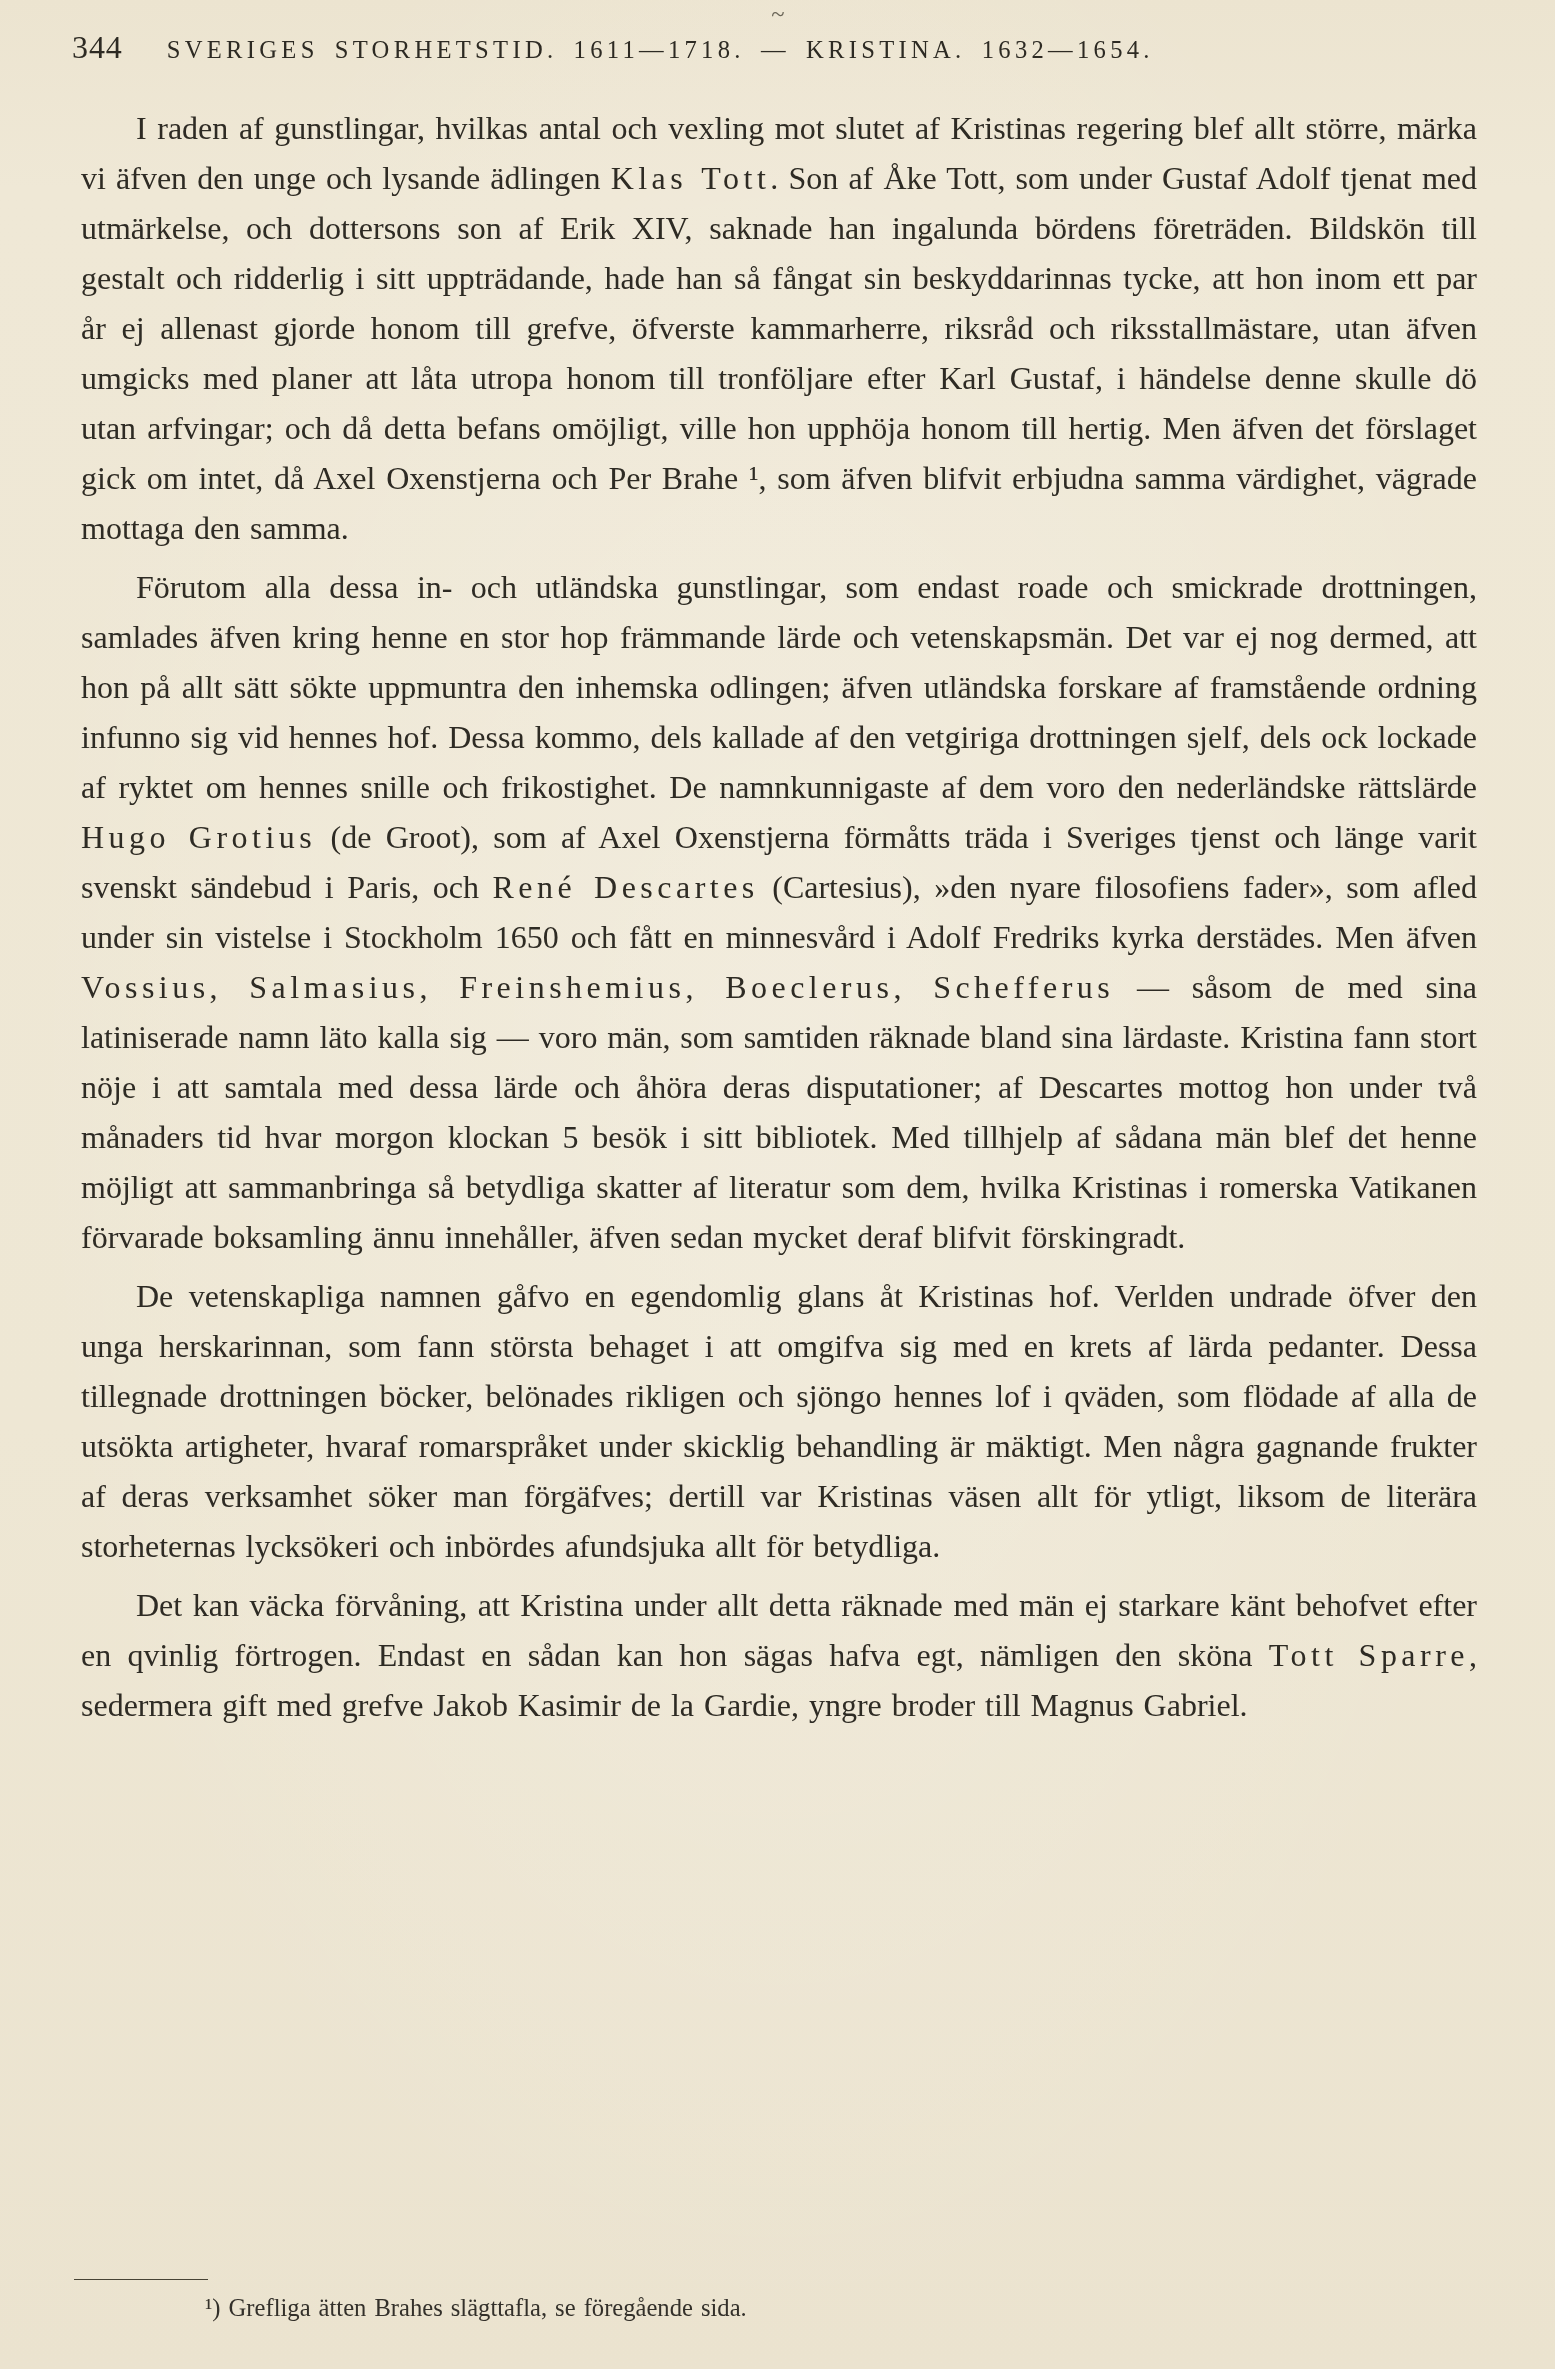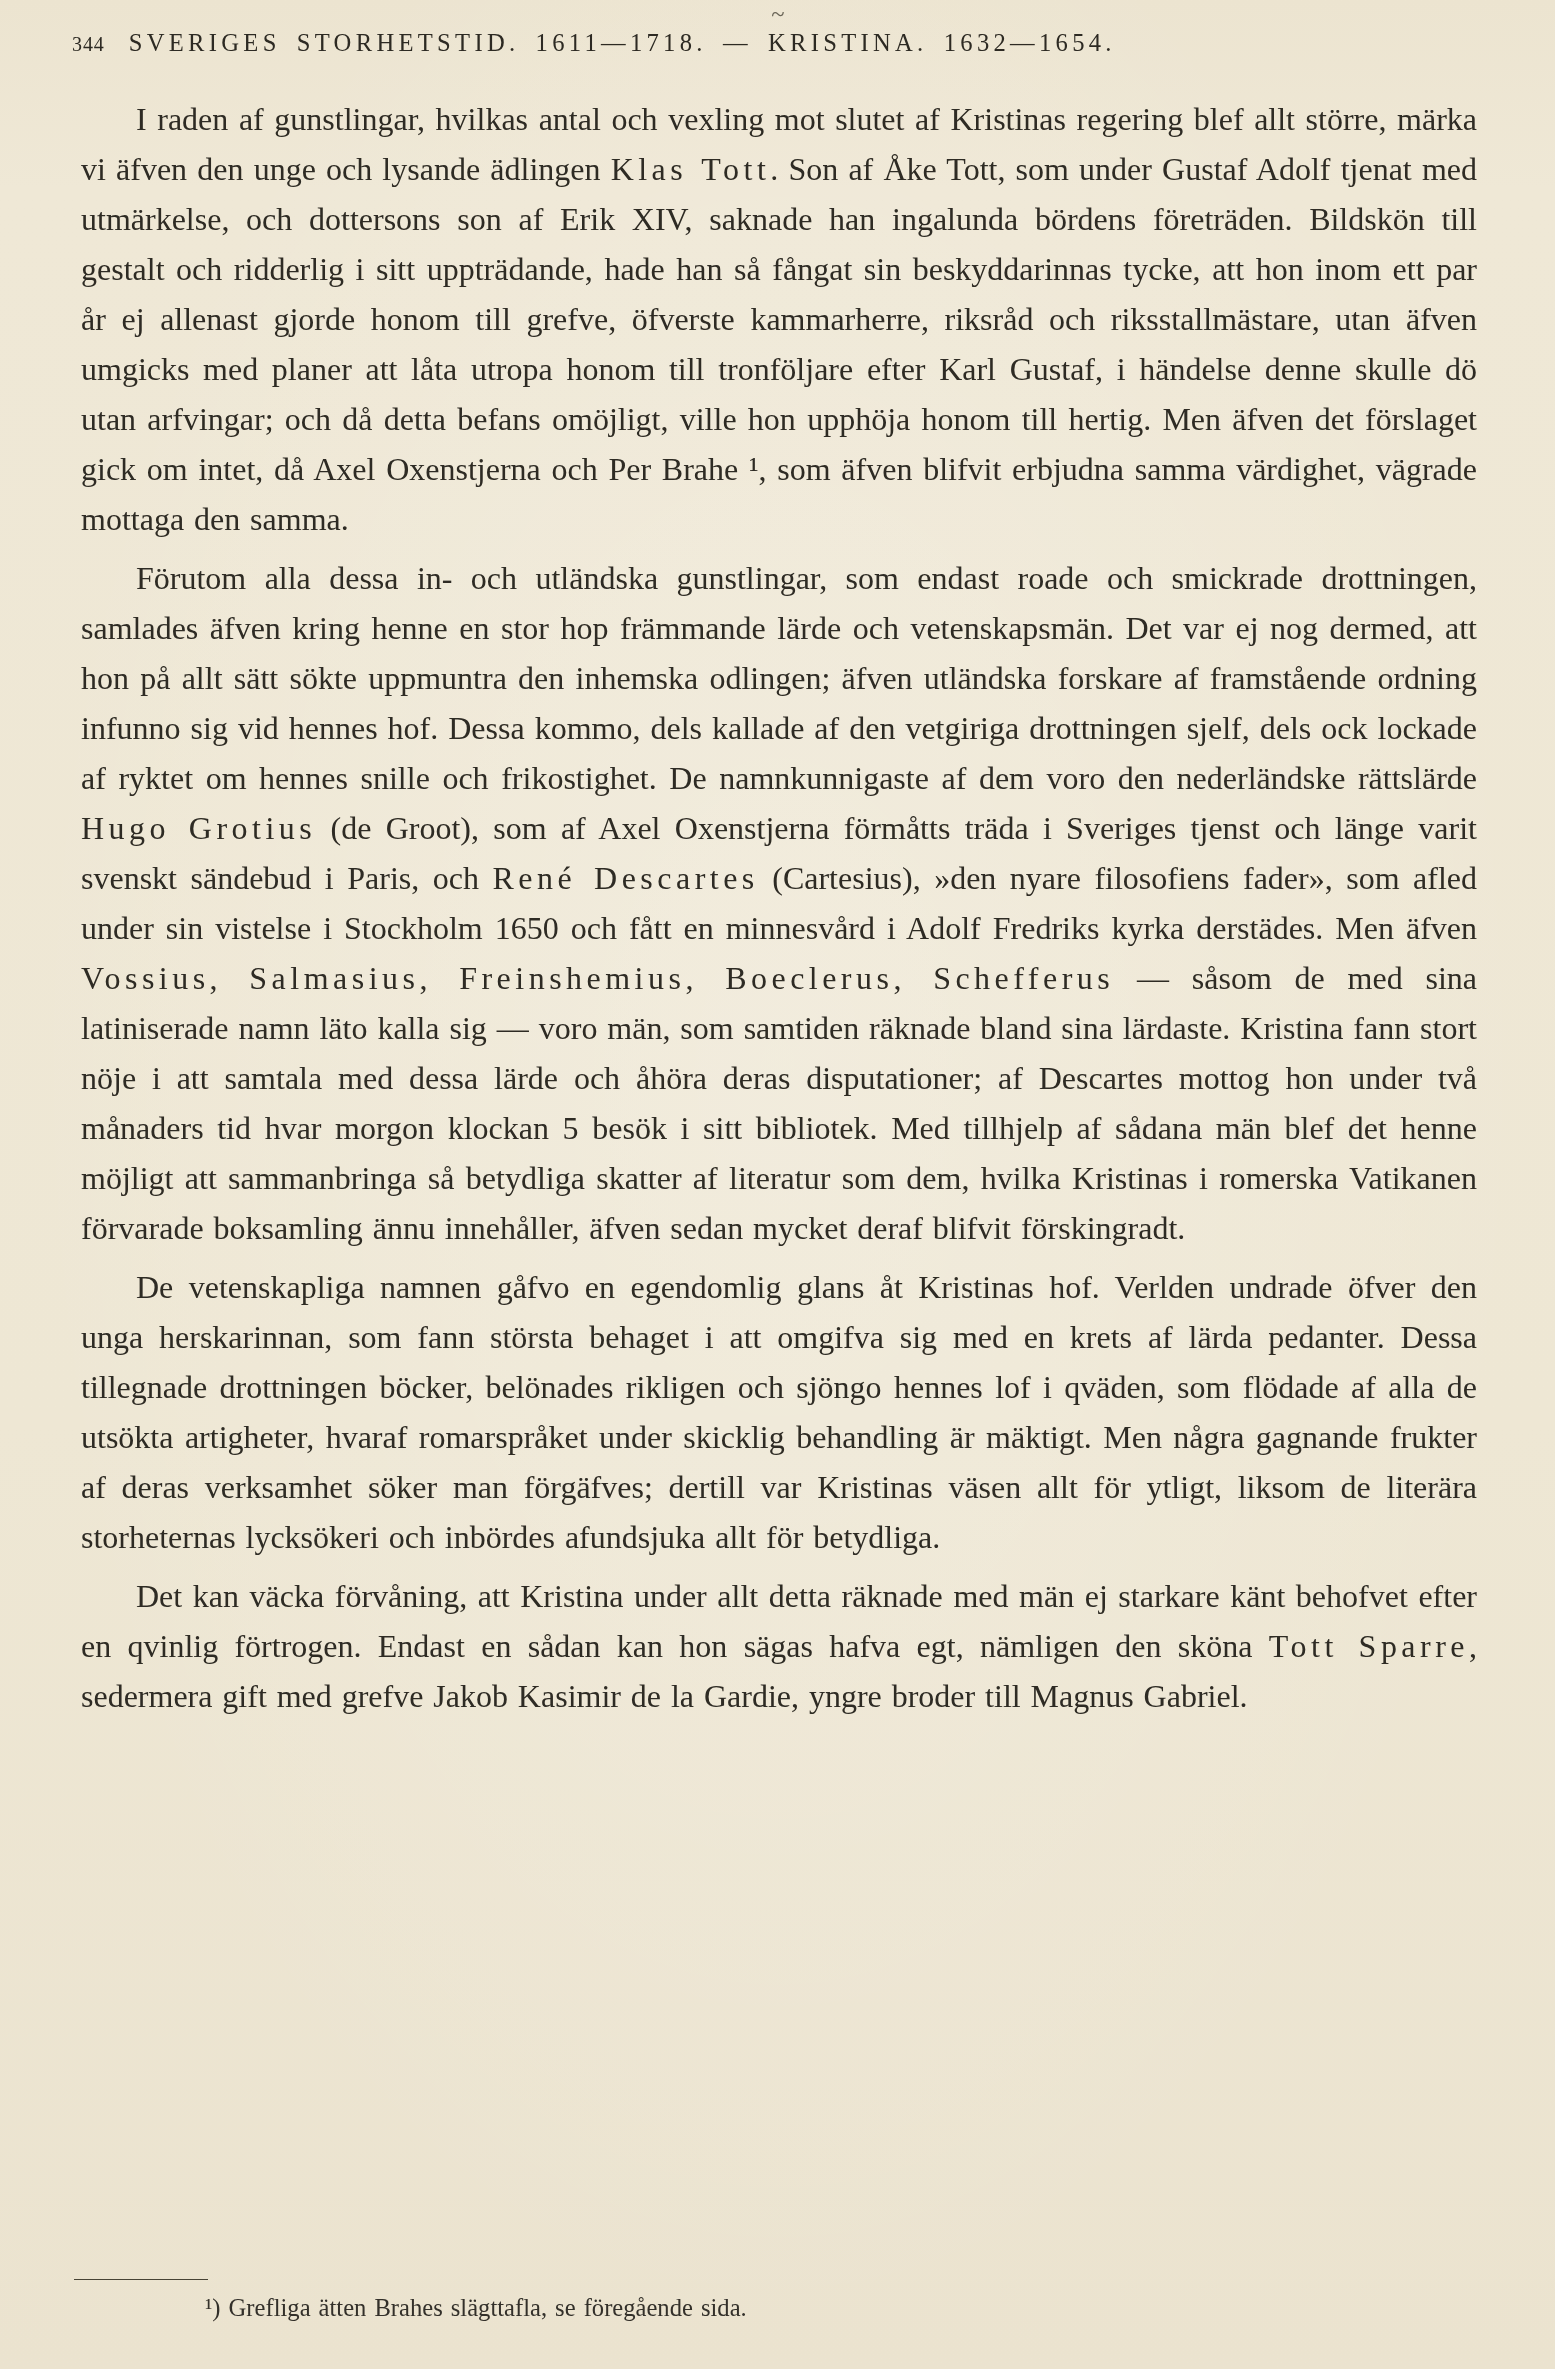--- a/index.html
+++ b/index.html
@@ -32,26 +32,26 @@
     color: #6a6557;
     user-select: none;
   }
   .running-header {
     display: flex;
     align-items: baseline;
     margin: 5.7px 0 28px 0;
     white-space: nowrap;
   }
   .page-number {
-    font-size: 20px;
+    font-size: 32px;
     letter-spacing: 0.9px;
     color: #2d2a23;
   }
   .running-title {
-    margin-left: 24px;
+    margin-left: 44px;
     font-size: 24.6px;
     letter-spacing: 4.3px;
     word-spacing: 5.7px;
     color: #2d2a23;
   }
   .text-body {
     flex: 0 1 auto;
     text-align: justify;
     font-size: 32px;
     line-height: 50px;

